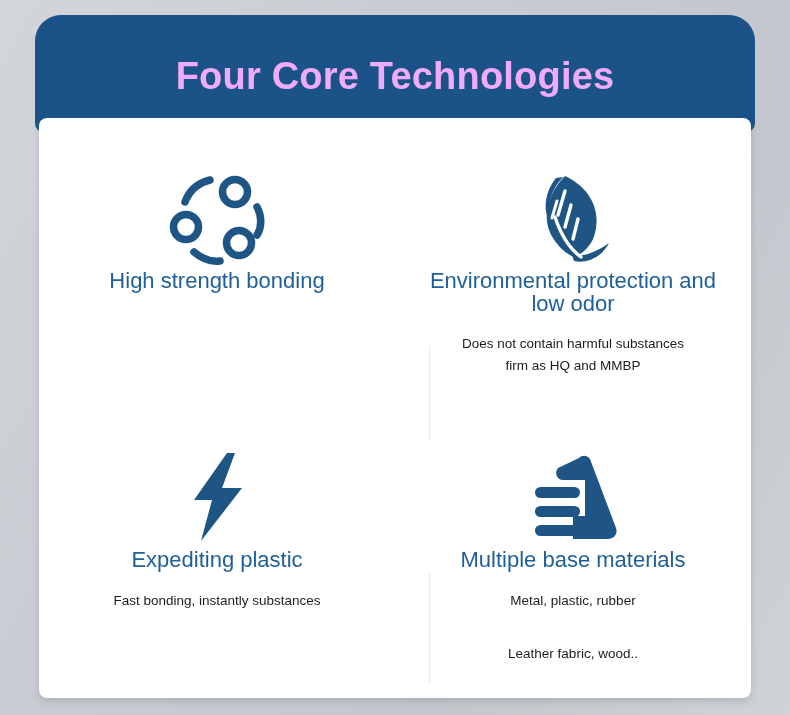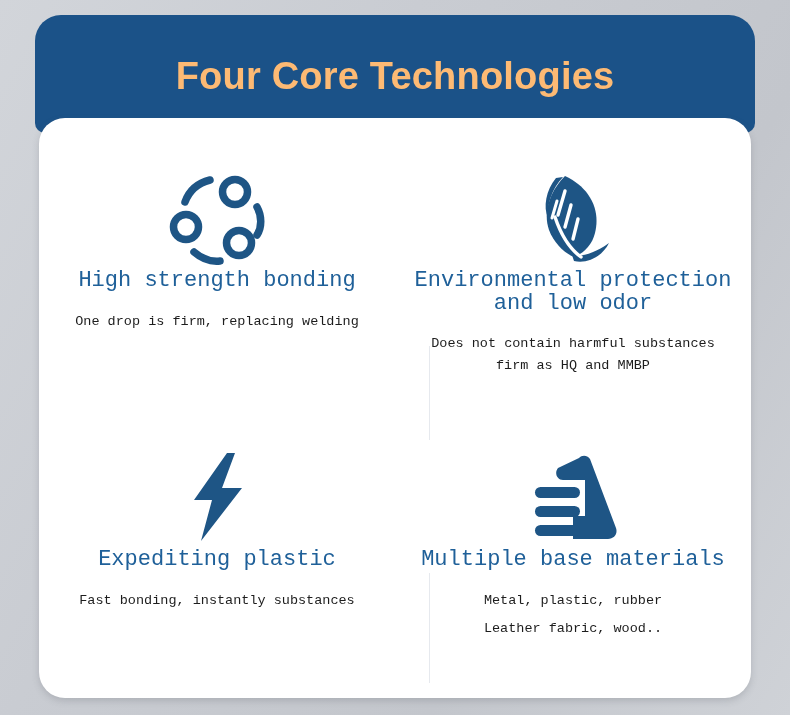--- a/index.html
+++ b/index.html
@@ -35,38 +35,37 @@
     background: #1b5288;
     border-radius: 26px 26px 10px 10px;
   }
 
   #header-title {
     position: absolute;
     left: 0;
     top: 42px;
     width: 720px;
     text-align: center;
-    color: #fdba74;
+    color: #f0abfc;
     font-size: 38px;
     font-weight: bold;
     letter-spacing: 0.2px;
     line-height: 1;
   }
 
   
   #body-card {
     position: absolute;
     left: 4px;
     top: 103px;
     width: 712px;
     height: 580px;
     background: #ffffff;
-    border-radius: 26px;
+    border-radius: 8px;
     box-shadow: 0 3px 7px rgba(80,86,96,0.22);
-    font-family: Liberation Mono, monospace;
   }
 
   
   #feature-grid {
     position: absolute;
     left: 0;
     top: 22px;
     width: 712px;
     height: 558px;
     display: grid;
@@ -103,21 +102,21 @@
     font-size: 13.5px;
     line-height: 1.62;
     margin-top: 18px;
     max-width: 300px;
   }
 
   .feature-desc.center  { text-align: center; }
   .feature-desc.leftish { text-align: center; }
 
   .feature-desc .dline { display: block; }
-  .feature-desc.spaced .dline + .dline { margin-top: 6px; }
+  .feature-desc.spaced .dline + .dline { margin-top: 31px; }
 
   
   .col-divider {
     position: absolute;
     width: 1px;
     background: #e6e9ee;
   }
   #divider-top    { left: 390px; top: 228px; height: 94px; }
   #divider-bottom { left: 390px; top: 455px; height: 110px; }
 
@@ -143,23 +142,20 @@
             <circle cx="66" cy="21" r="12.5" stroke="#1e5585" stroke-width="7.5"></circle>
             <circle cx="17" cy="56" r="12.5" stroke="#1e5585" stroke-width="7.5"></circle>
             <circle cx="70" cy="72" r="12.5" stroke="#1e5585" stroke-width="7.5"></circle>
 
             <path d="M41 9 C29 12 20 20 16 31" stroke="#1e5585" stroke-width="7.5" stroke-linecap="round"></path>
             <path d="M88 36 C93 45 93 56 88 64" stroke="#1e5585" stroke-width="7.5" stroke-linecap="round"></path>
             <path d="M25 81 C33 88 42 91 51 90" stroke="#1e5585" stroke-width="7.5" stroke-linecap="round"></path>
           </svg>
         </div>
         <div class="feature-title">High strength bonding</div>
-        <div class="feature-desc center">
-          <span class="dline">One drop is firm, replacing welding</span>
-        </div>
       </div>
 
       <div class="feature-cell">
         <div class="feature-icon">
           <svg class="ico" width="96" height="94" viewBox="0 0 96 94" fill="none" xmlns="http://www.w3.org/2000/svg" aria-hidden="true">
 
             <path d="M40 5 C64 16 76 38 70 62 C67 74 59 82 49 86
                      C39 82 29 72 24 59 C18 42 24 21 40 5 Z" fill="#1e5585"></path>
 
             <path d="M47 84 C58 86 70 82 84 72 C77 86 62 93 49 90 Z" fill="#1e5585"></path>

